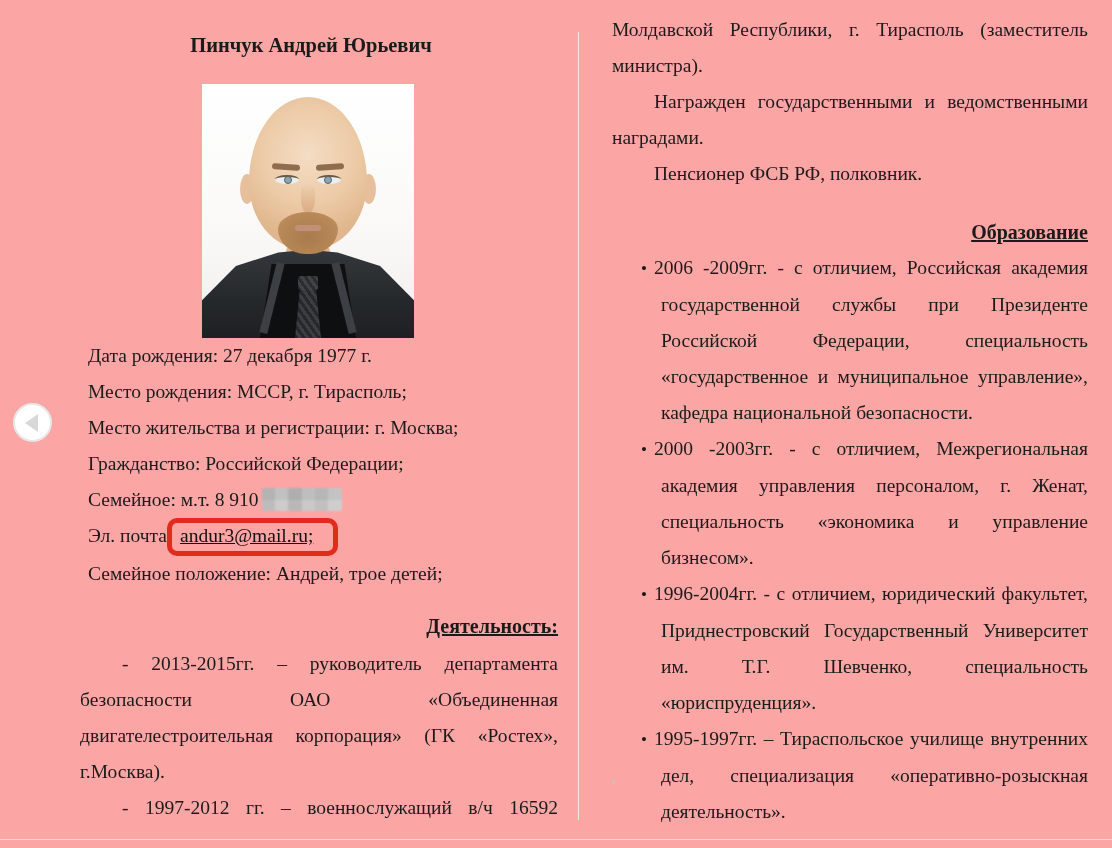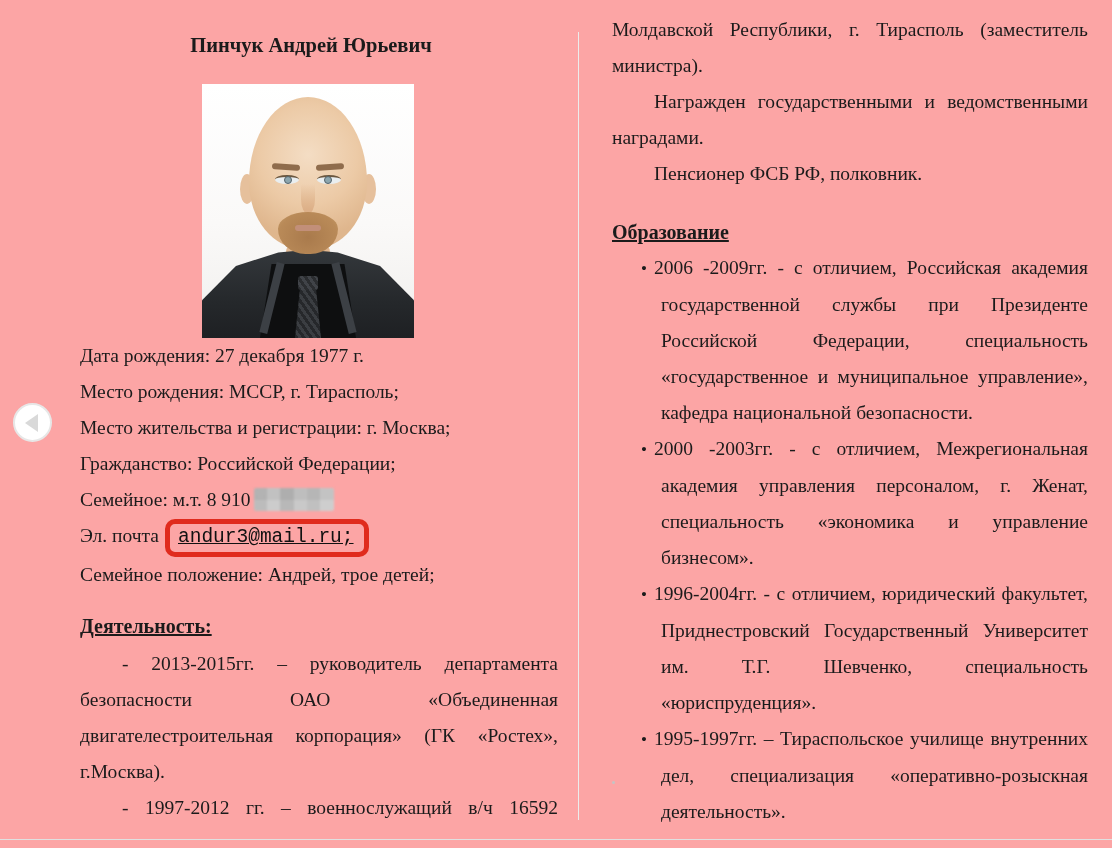--- a/index.html
+++ b/index.html
@@ -23,37 +23,37 @@
 
   
   .col-left  { position:absolute; left:72px;  top:30px; width:478px; }
   .col-right { position:absolute; left:612px; top:12px; width:476px; }
 
   h1.title { font-size:20.5px; font-weight:bold; text-align:center; line-height:30px; }
 
   .par { font-size:19.5px; line-height:36px; text-align:justify; }
   .par.indent { text-indent:42px; }
 
-  .uhead { font-size:20px; font-weight:bold; text-decoration:underline; line-height:36px; }
+  .uhead { font-size:20px; font-weight:bold; text-decoration:underline; line-height:36px;text-align:right; }
 
   
-  .details { position:absolute; left:8px; top:308px; width:478px; }
+  .details { position:absolute; left:16px; top:308px; width:478px; }
   .row { font-size:19.5px; line-height:36px; white-space:nowrap; }
   .b { font-weight:normal; }
 
   .redacted { display:inline-block; width:80px; height:23px; margin-left:3px; vertical-align:-5px;
       border-radius:2px;
       background-image:
         linear-gradient(90deg,#d4d4d4 0 13px,#e5e5e5 13px 26px,#cfcfcf 26px 40px,#e2e2e2 40px 53px,#d8d8d8 53px 66px,#e8e8e8 66px 80px),
         linear-gradient(0deg,#e3e3e3 0 11px,#d7d7d7 11px 23px);
       background-blend-mode:multiply;
       filter: blur(1px); }
 
-  .red-box { display:inline-block; margin-left:6px; padding:0px 10px 2px 8px;
-             border:5px solid #e02b1d; border-radius:10px; line-height:26px;font-family:Liberation Mono, monospace; }
+  .red-box { display:inline-block; margin-left:0; padding:0px 20px 2px 8px;
+             border:5px solid #e02b1d; border-radius:10px; line-height:26px; }
   .email-link { color:#111; text-decoration:underline; }
 
   
   .activity { position:absolute; left:8px; top:578px; width:478px; height:214px; overflow:hidden; }
   .activity .uhead { margin-bottom:2px; }
 
   
   .edu-head { margin-top:22px; }
   .edu-item { font-size:19.5px; line-height:36px; text-align:justify;
               padding-left:49px; text-indent:-20px; }

